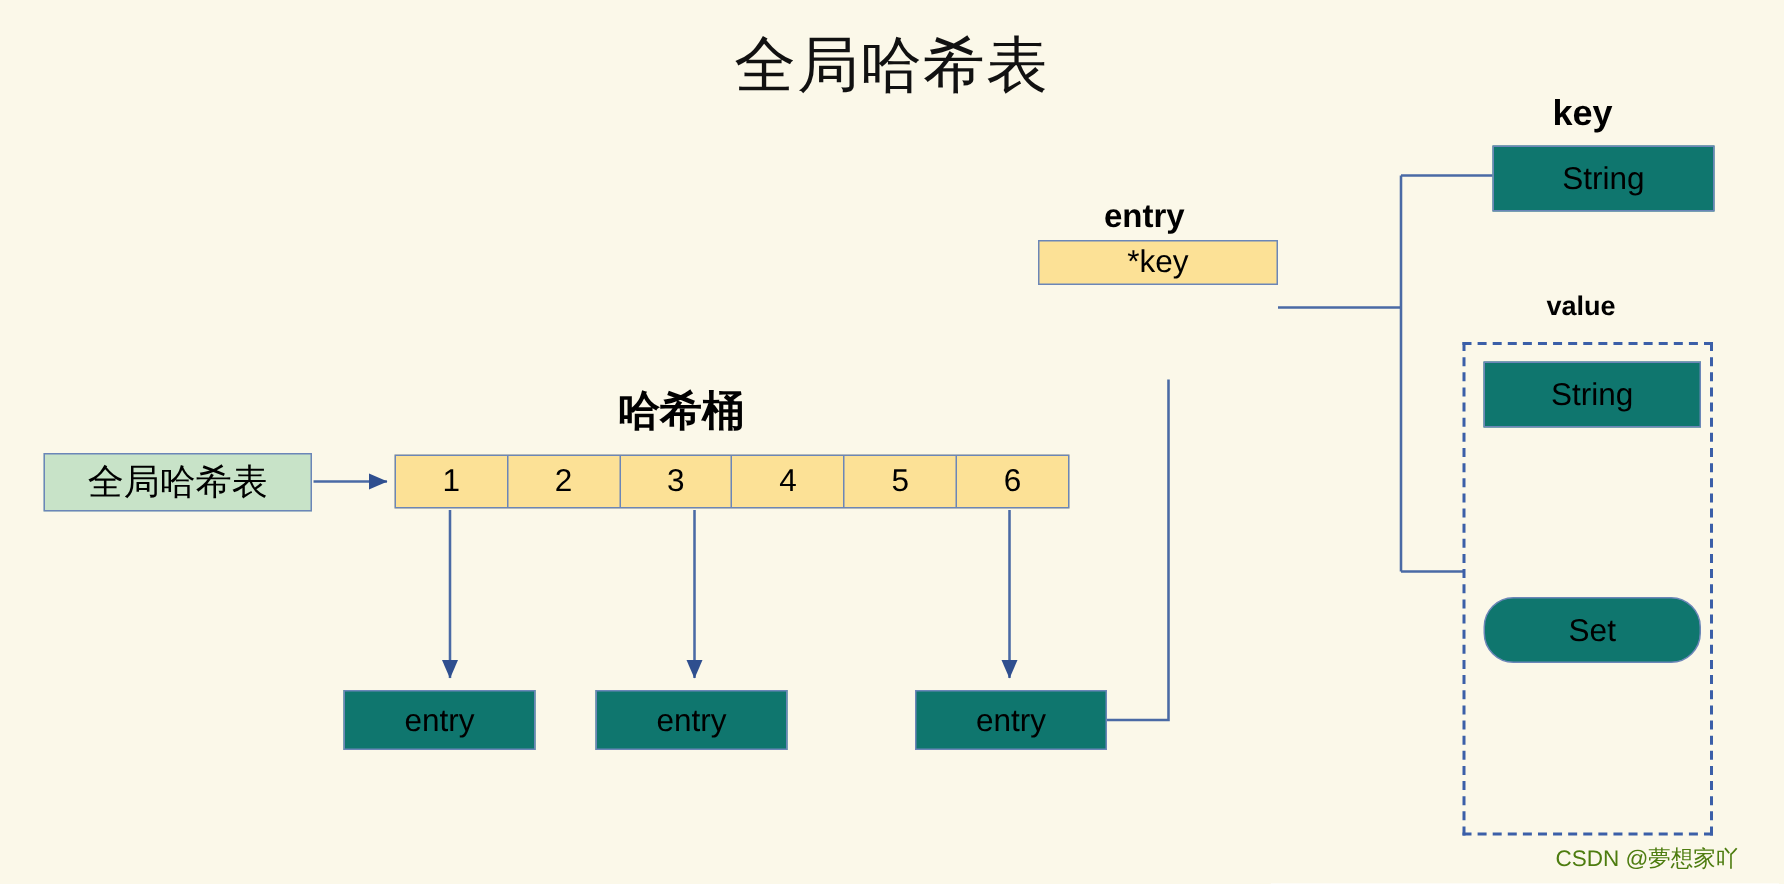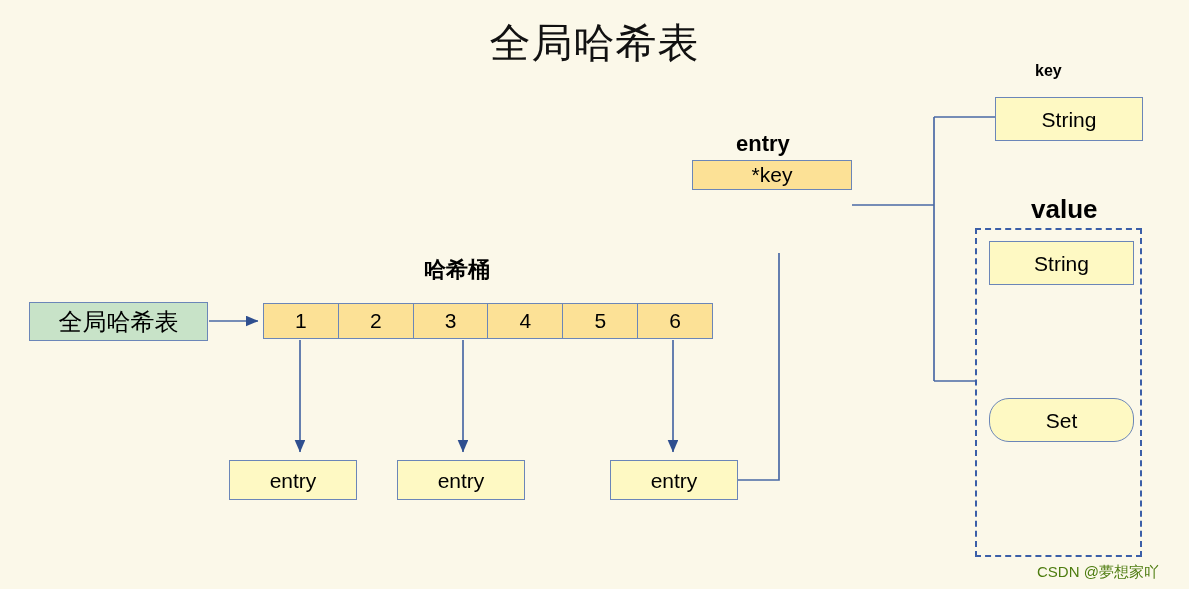--- a/index.html
+++ b/index.html
@@ -13,21 +13,21 @@
     height: 589px;
     background: #fbf8e9;
     overflow: hidden;
     font-family: "Liberation Sans", "DejaVu Sans", sans-serif;
   }
 
   
   .box {
     position: absolute;
     box-sizing: border-box;
-    background: #fef9c3;
+    background: #0f766e;
     border: 1.6px solid #6b86b8;
     display: flex;
     align-items: center;
     justify-content: center;
     color: #000;
     line-height: 1;
     white-space: nowrap;
   }
   .label {
     position: absolute;
@@ -59,21 +59,21 @@
     left: 29px;
     top: 302px;
     width: 179px;
     height: 39px;
     background: #c8e3c8;
     border: 1.6px solid #6b86b8;
     font-size: 24px;
   }
 
   
-  #bucket-title { left: 424px; top: 255px; font-size: 22px; }
+  #bucket-title { left: 412px; top: 255px; font-size: 28px; }
   #bucket-array {
     position: absolute;
     left: 263px;
     top: 303px;
     width: 450px;
     height: 36px;
     box-sizing: border-box;
     border: 1.6px solid #6b86b8;
     background: #fce196;
     display: flex;
@@ -115,31 +115,31 @@
     border: 1.6px solid #6b86b8;
     display: flex;
     align-items: center;
     justify-content: center;
     font-size: 21px;
   }
   #entry-struct .row.key-row   { top: 0; }
   #entry-struct .row.value-row { top: 45px; }
 
   
-  #key-title { left: 1035px; top: 62px; font-size: 16px; }
+  #key-title { left: 1035px; top: 62px; font-size: 24px; }
   #key-string-box {
     left: 995px;
     top: 97px;
     width: 148px;
     height: 44px;
     font-size: 21px;
   }
 
   
-  #value-title { left: 1031px; top: 194px; font-size: 26px; text-align: right; }
+  #value-title { left: 1031px; top: 194px; font-size: 18px; text-align: right; }
   #value-dashed {
     position: absolute;
     left: 975px;
     top: 228px;
     width: 167px;
     height: 329px;
     box-sizing: border-box;
     border: 2px dashed #3b5fa8;
     background: transparent;
   }

